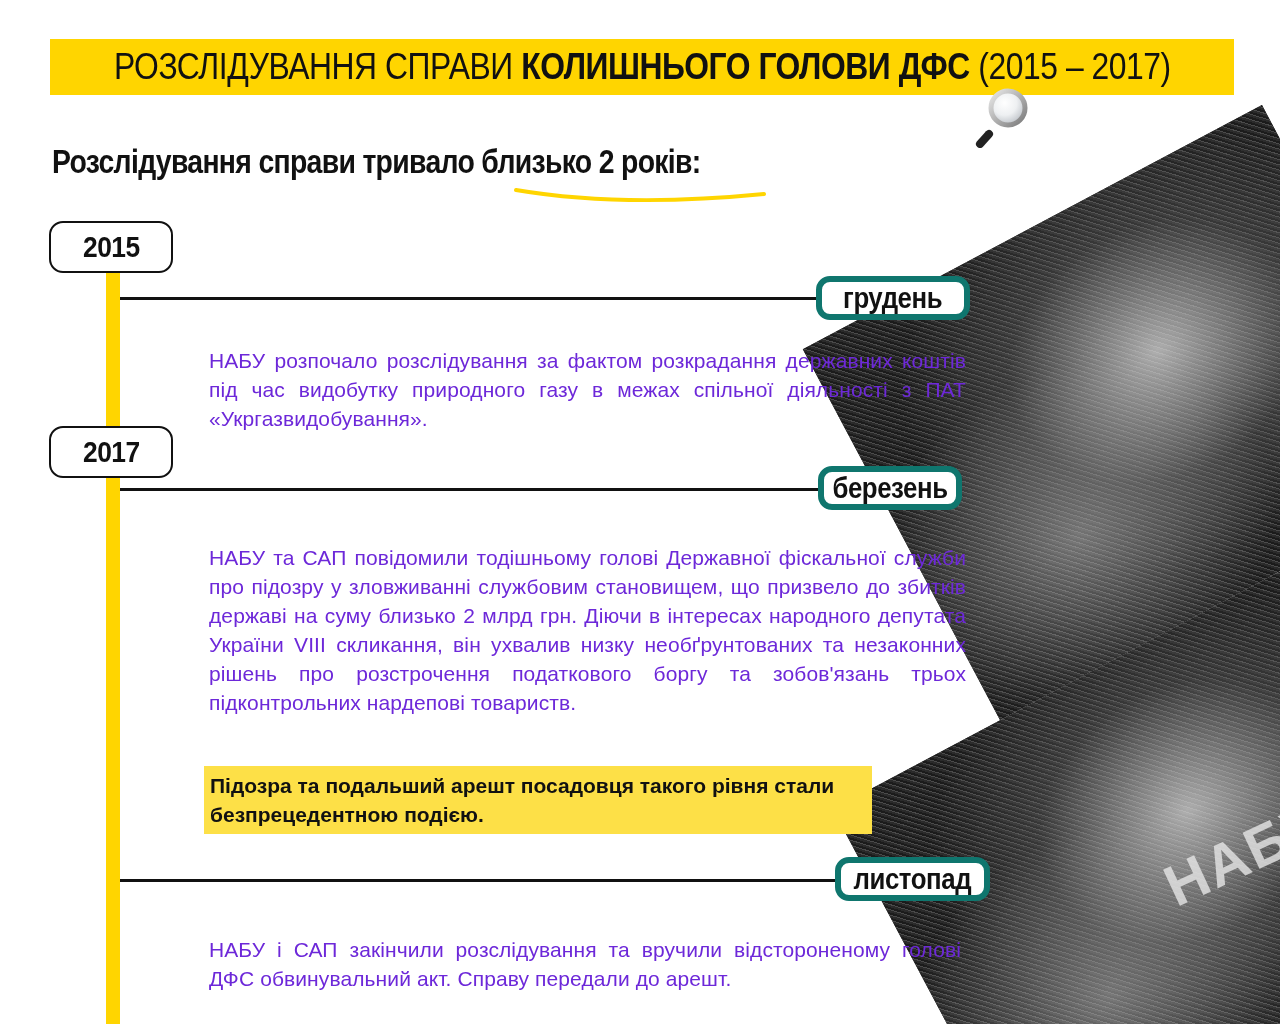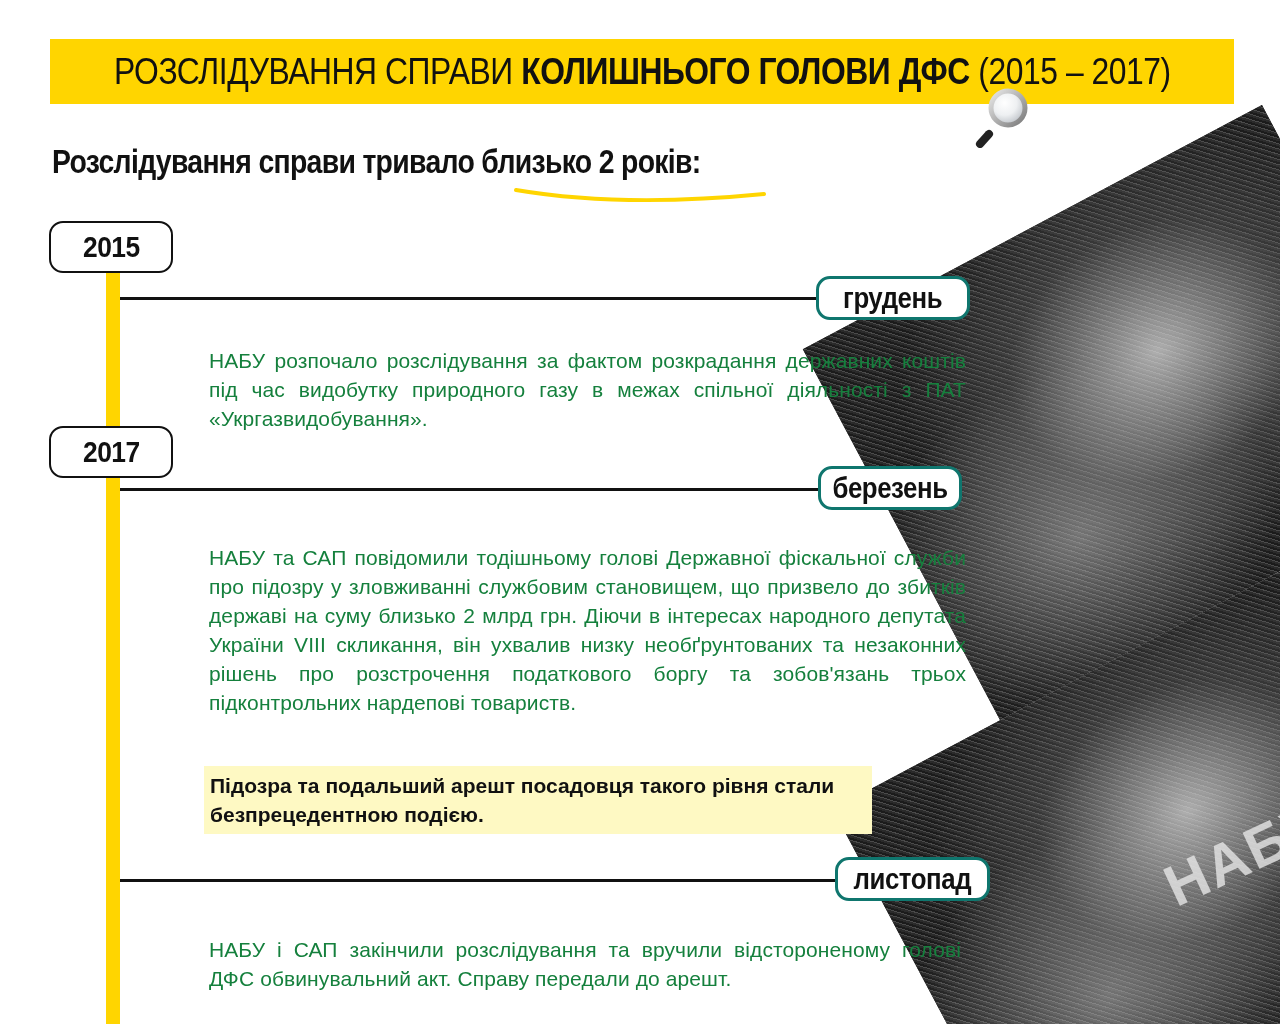--- a/index.html
+++ b/index.html
@@ -1,21 +1,21 @@
 <!DOCTYPE html>
 <html><head>
 <meta charset="utf-8">
 <style>
   html, body { margin:0; padding:0; }
   body {
     width:1280px; height:1024px; overflow:hidden; position:relative;
     background:#ffffff; font-family:"Liberation Sans", sans-serif; color:#111;
   }
   .title-bar {
-    position:absolute; left:50px; top:39px; width:1184px; height:65px;
+    position:absolute; left:50px; top:39px; width:1184px; height:56px;
     background:#FFD500; display:flex; align-items:center; justify-content:center;
     font-family:"Liberation Sans Narrow","Liberation Sans", sans-serif;
     font-size:37px; letter-spacing:-0.5px; color:#111; white-space:nowrap;
     transform-origin:left center;
   }
   .title-inner { display:inline-block; transform:scaleX(0.86); transform-origin:center; white-space:nowrap; }
   .title-inner b { font-weight:700; }
   .magnifier { position:absolute; left:975px; top:86px; width:56px; height:62px; }
   .subtitle {
     position:absolute; left:52px; top:143px; font-size:33px; font-weight:700;
@@ -24,31 +24,31 @@
   .underline-swoosh { position:absolute; left:512px; top:180px; width:256px; height:26px; }
   .spine { position:absolute; left:106px; top:262px; width:14px; height:762px; background:#FFD500; }
   .year-pill {
     position:absolute; left:49px; width:124px; height:52px; border:2px solid #111; border-radius:14px;
     background:#fff; display:flex; align-items:center; justify-content:center;
     font-size:30px; font-weight:700; letter-spacing:-0.5px; box-sizing:border-box;
   }
   .year-pill span { display:inline-block; transform:scaleX(0.88); }
   .h-line { position:absolute; left:120px; height:3px; background:#111; }
   .month-pill {
-    position:absolute; height:44px; border:3px solid #0f766e; border-radius:14px; background:#fff;
+    position:absolute; height:44px; border:6px solid #0f766e; border-radius:14px; background:#fff;
     display:flex; align-items:center; justify-content:center; box-sizing:border-box;
     font-size:30px; font-weight:700; letter-spacing:-0.5px; padding:0 10px;
   }
   .month-pill span { display:inline-block; transform:scaleX(0.86); }
   .para {
-    position:absolute; left:209px; width:757px; font-size:21px; line-height:29px; color:#15803d;
+    position:absolute; left:209px; width:757px; font-size:21px; line-height:29px; color:#6d28d9;
     text-align:justify; text-align-last:left; letter-spacing:0.1px;
   }
   .highlight {
-    position:absolute; left:204px; top:766px; width:668px; height:68px; background:#fef9c3;
+    position:absolute; left:204px; top:766px; width:668px; height:68px; background:#fde047;
     box-sizing:border-box; padding:5px 8px 0 6px; font-size:21px; line-height:29px; font-weight:700; color:#111;
   }
   .photo-wrap { position:absolute; left:0; top:0; width:1280px; height:1024px; overflow:hidden; pointer-events:none; }
   .photo {
     position:absolute; background:
       radial-gradient(ellipse at 60% 40%, rgba(220,220,220,0.75) 0%, rgba(120,120,120,0.3) 35%, rgba(0,0,0,0) 60%),
       radial-gradient(ellipse at 30% 70%, rgba(200,200,200,0.5) 0%, rgba(0,0,0,0) 40%),
       repeating-linear-gradient(45deg, #2a2a2a 0 2px, #4a4a4a 2px 3px, #1b1b1b 3px 5px),
       #333;
   }

